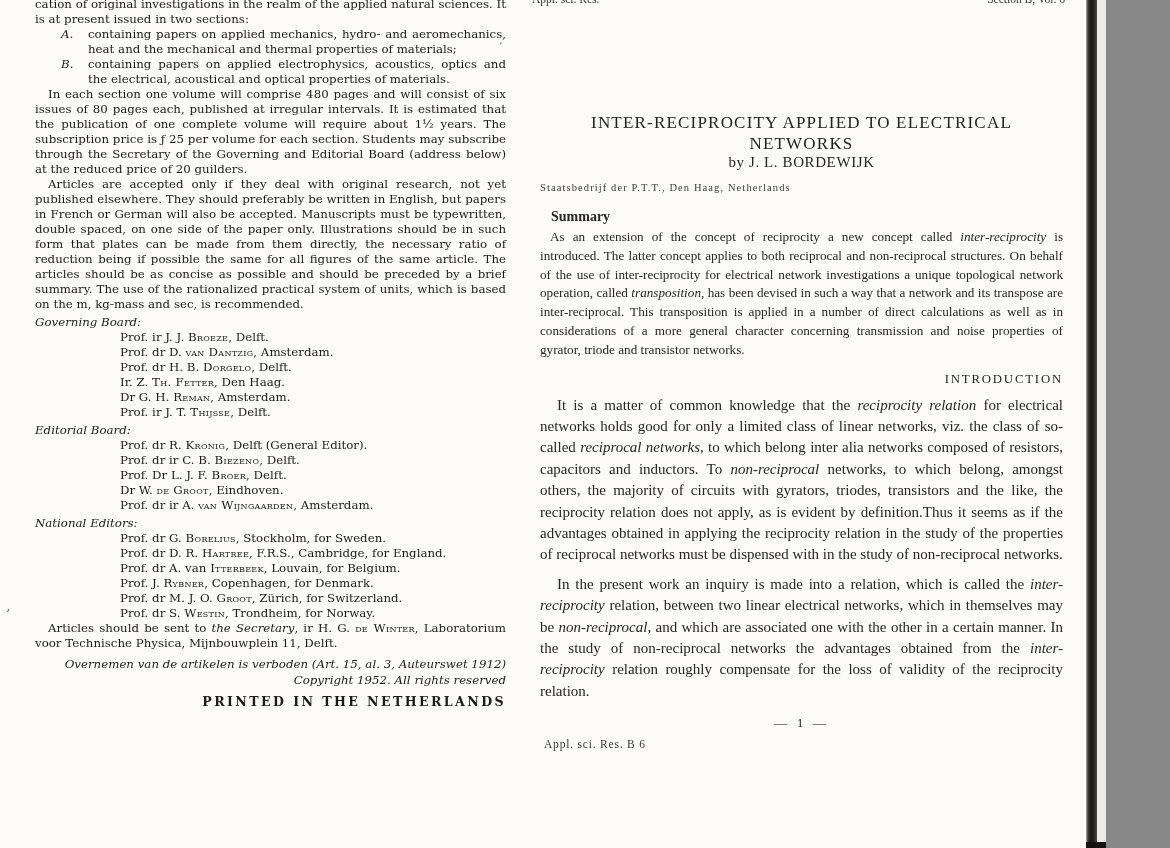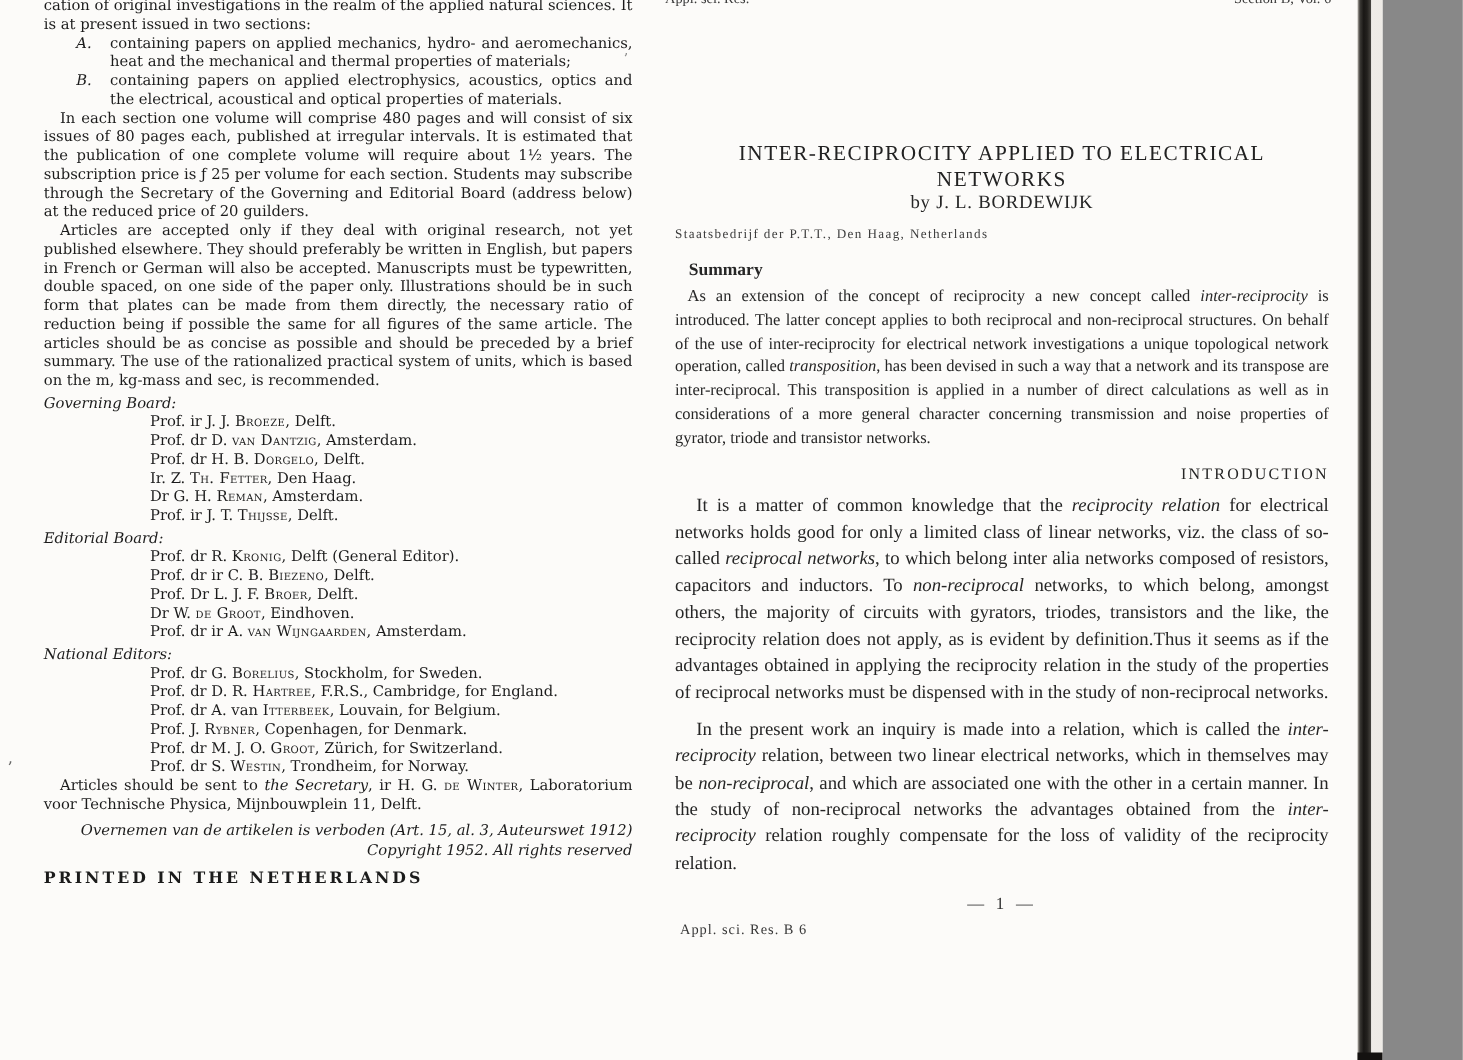--- a/index.html
+++ b/index.html
@@ -12,21 +12,21 @@
   .page.left{position:absolute;left:35px;top:-3px;width:471px;font-size:11.8px;line-height:15px;}
   .page.left p{margin:0;}
   .ind{text-indent:13px;}
   .item{position:relative;padding-left:53px;}
   .item .lbl{position:absolute;left:26px;font-style:italic;}
   .board-head{font-style:italic;margin-top:3px;}
   .member{padding-left:85px;line-height:15px;}
   .secretary{text-indent:13px;margin-top:4px;}
   .copyright{text-align:right;font-style:italic;font-size:11.8px;line-height:15.5px;}
   .copyright.first{margin-top:6px;}
-  .printed{text-align:left;font-weight:bold;letter-spacing:2.4px;font-size:12.6px;margin-top:6px;}
+  .printed{text-align:right;font-weight:bold;letter-spacing:2.4px;font-size:12.6px;margin-top:6px;}
   
   .page.right{position:absolute;left:540px;top:0;width:523px;color:#262626;
               font-family:"Liberation Serif",serif;}
   .rp-header{position:absolute;top:-7px;left:-8px;right:-2px;display:flex;
              justify-content:space-between;font-size:11.5px;color:#3a3a3a;}
   .title{margin-top:112px;text-align:center;font-size:17px;letter-spacing:1.2px;
          line-height:21px;color:#222;}
   .byline{text-align:center;font-size:15px;letter-spacing:.6px;}
   .affil{margin-top:11px;font-size:10.5px;letter-spacing:1.1px;color:#3c3c3c;}
   .sum-head{margin-top:16px;padding-left:11px;font-weight:bold;font-size:14px;}

